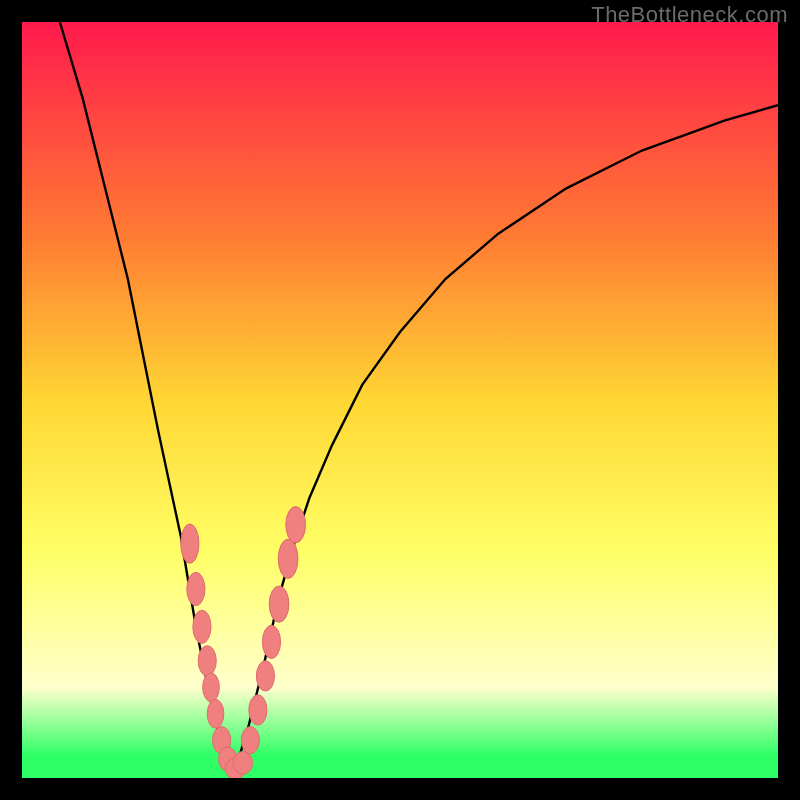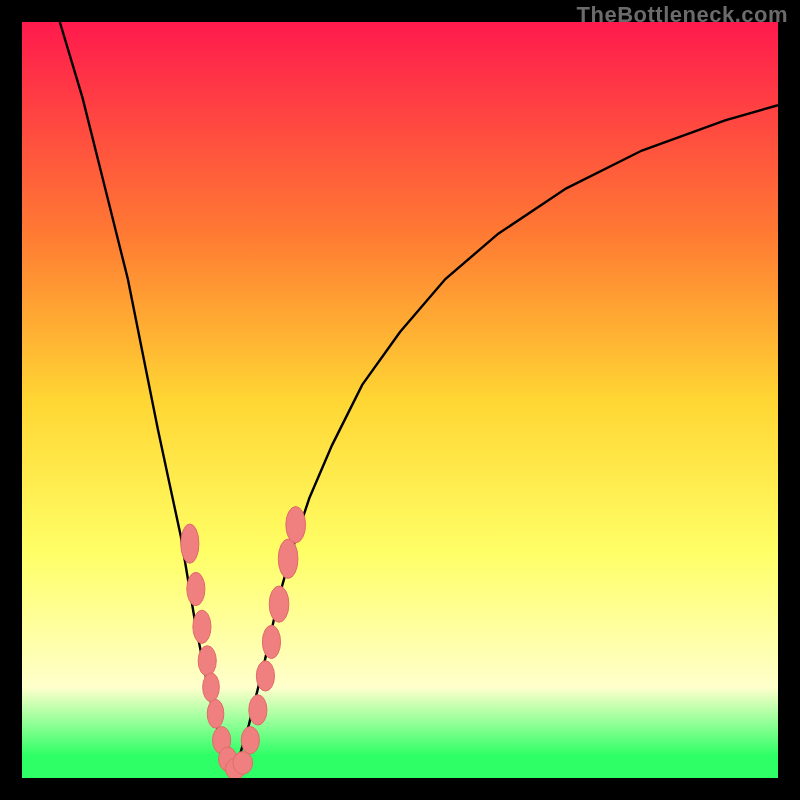--- a/index.html
+++ b/index.html
@@ -26,21 +26,21 @@
     width: 756px;
     height: 756px;
   }
   .watermark {
     position: absolute;
     top: 2px;
     right: 12px;
     color: #6b6b6b;
     font-size: 22px;
     letter-spacing: 0.5px;
-    font-weight: 700;
+    font-weight: 400;
   }
   svg { display: block; }
 </style>
 </head>
 <body>
 
 <div class="watermark">TheBottleneck.com</div>
 
 <div class="frame">
   <svg class="plot" viewBox="0 0 756 756">

